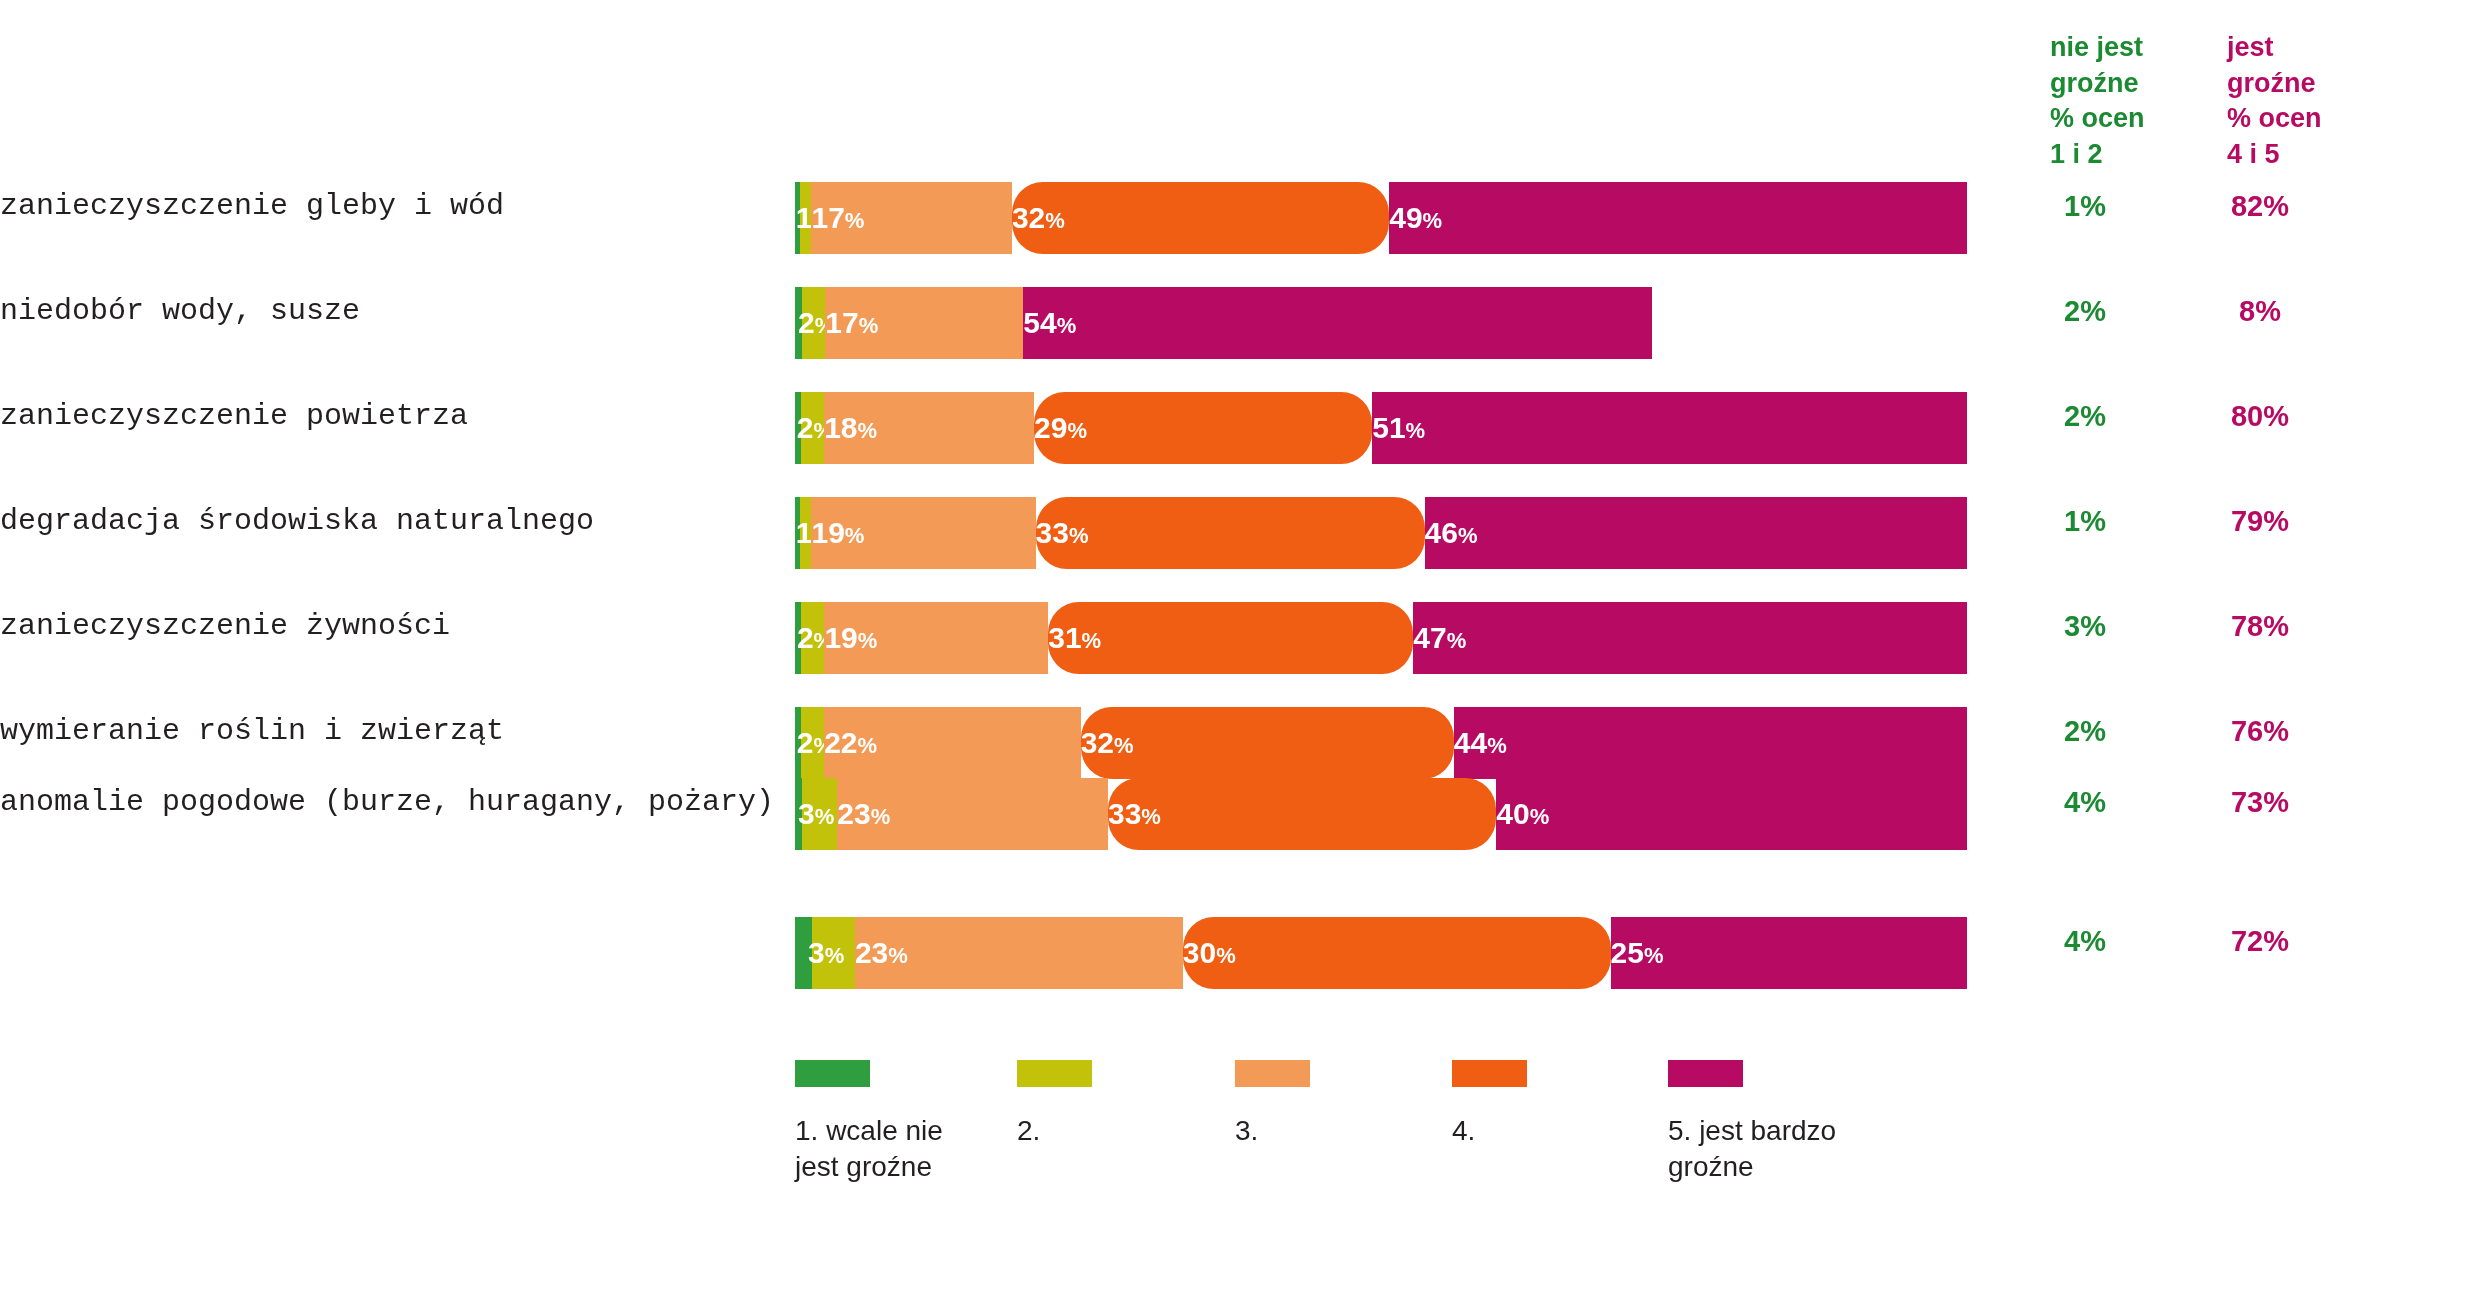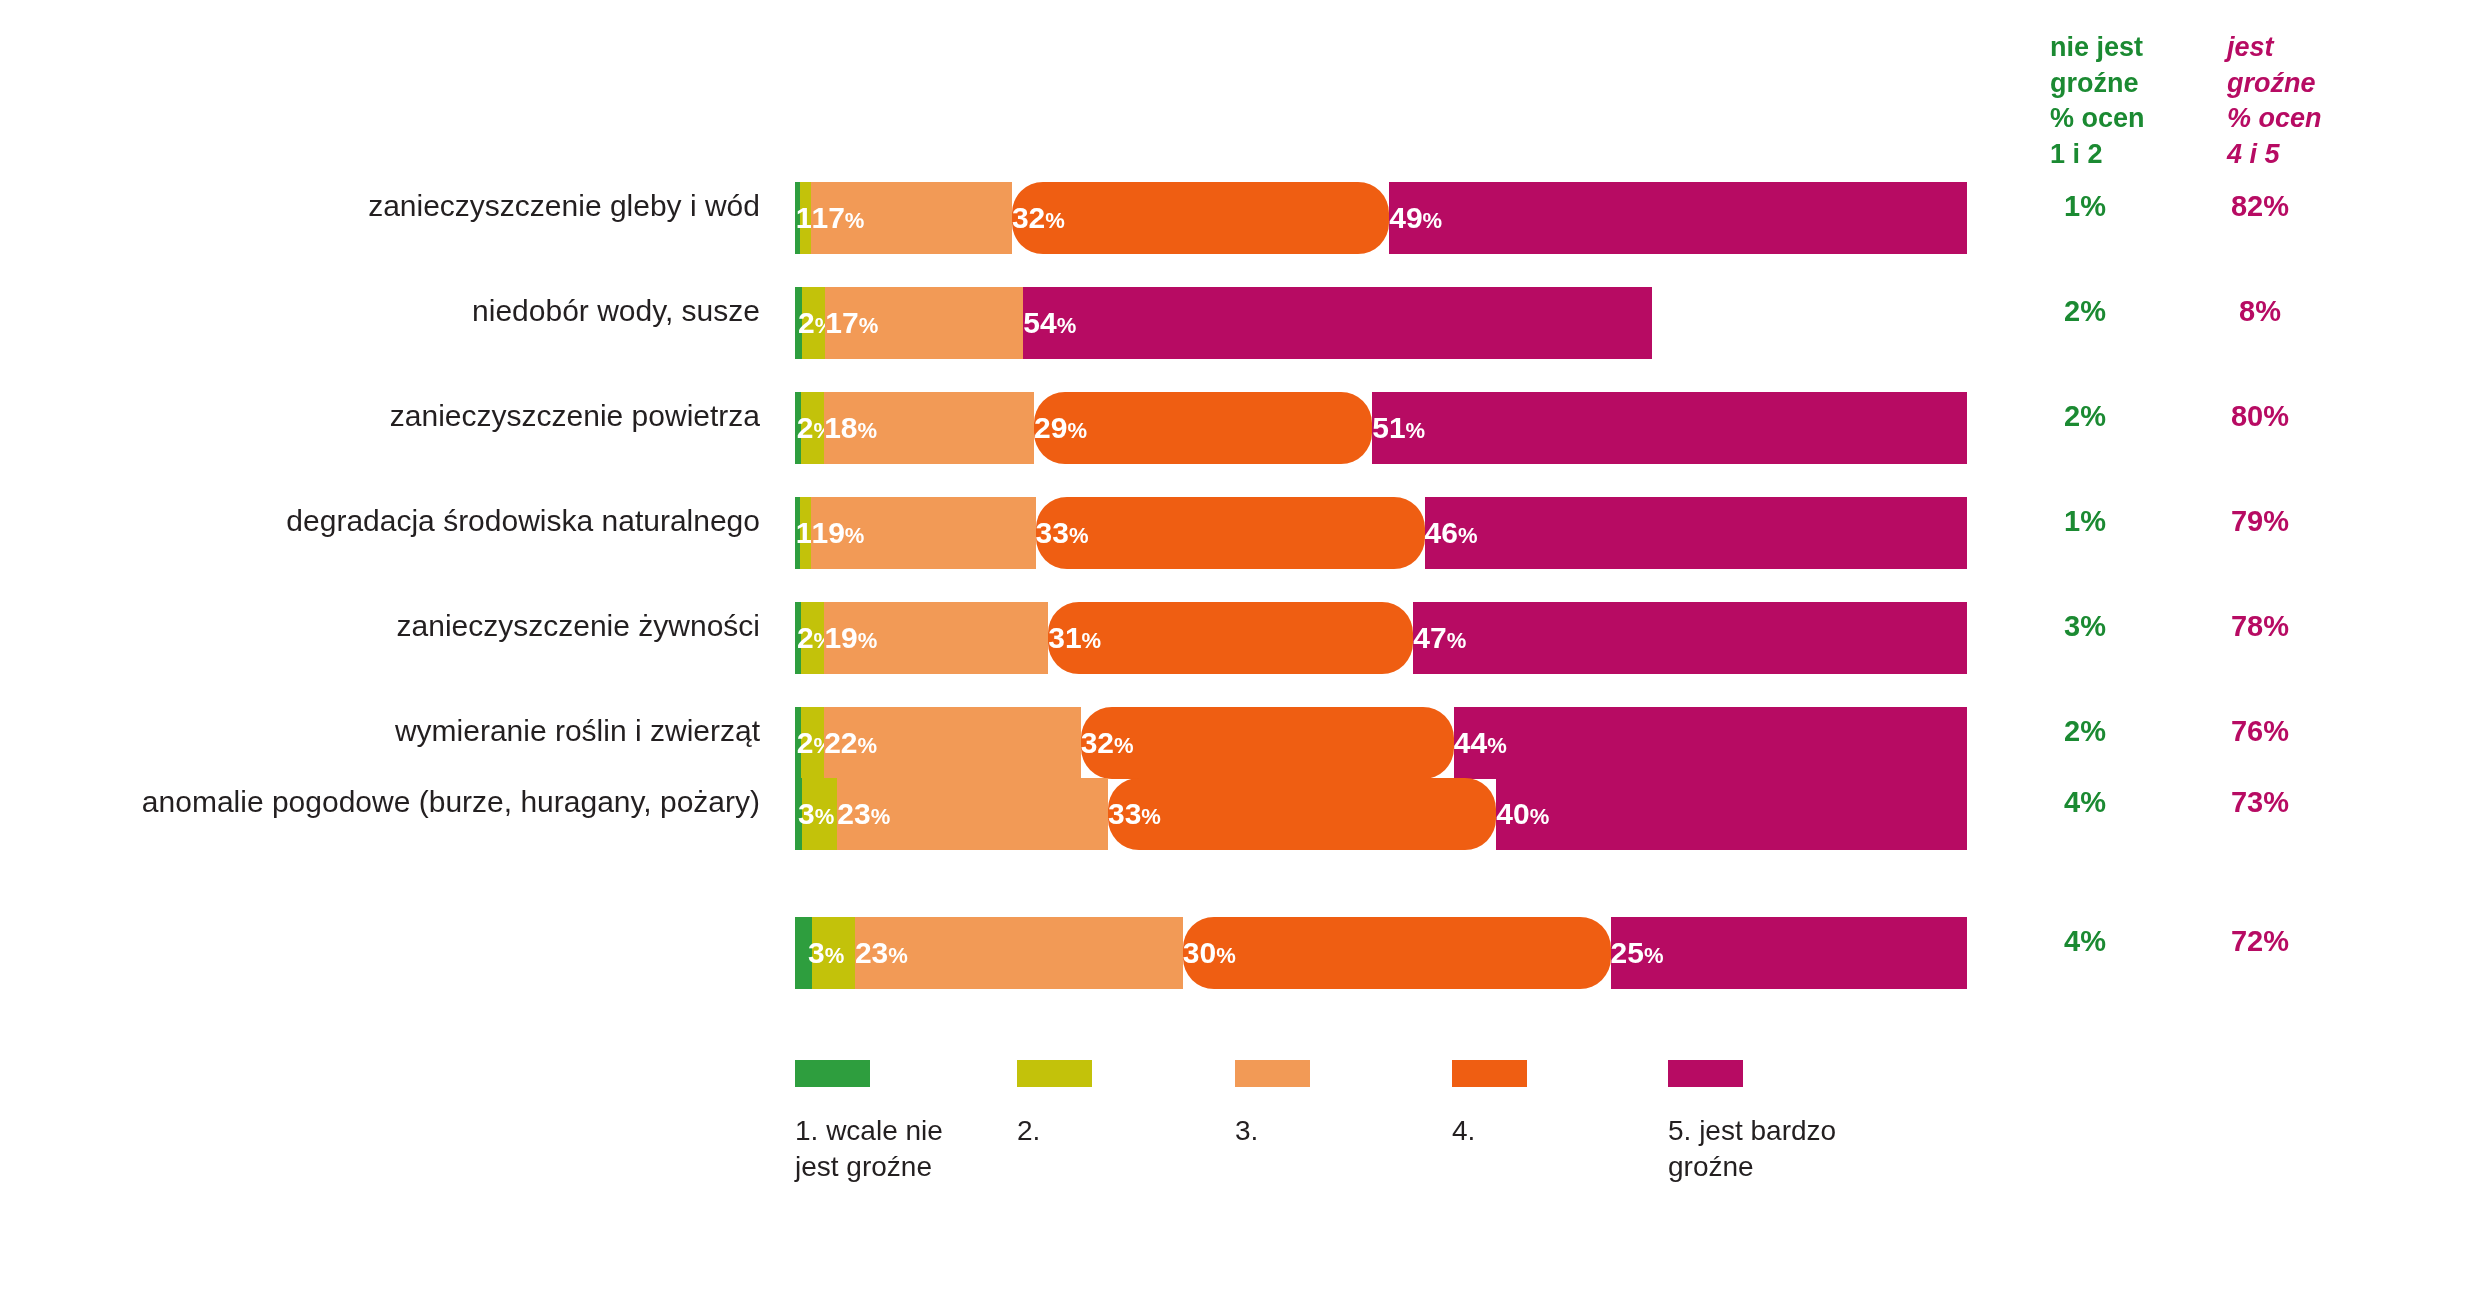--- a/index.html
+++ b/index.html
@@ -26,21 +26,21 @@
   }
   .col-head {
     position: absolute;
     top: 30px;
     font-size: 27px;
     font-weight: bold;
     line-height: 1.32;
     white-space: pre-line;
   }
   .col-head.green  { left: 2038px; color: #1b8a32; }
-  .col-head.magenta{ left: 2215px; color: #b70b63; font-style: italic; }
+  .col-head.magenta{ left: 2215px; color: #b70b63; }
 
   
   #chart {
     position: absolute;
     left: 0;
     top: 170px;
     width: 2480px;
     height: 860px;
   }
   .row {
@@ -49,24 +49,24 @@
     width: 2480px;
     height: 105px;
   }
   .row-label {
     position: absolute;
     left: 0;
     top: 0;
     width: 760px;
     height: 72px;
     line-height: 72px;
-    text-align: right;
     font-size: 30px;
     color: #231f20;
     white-space: nowrap;
+    font-family: Liberation Mono, monospace;
   }
   .bar {
     position: absolute;
     left: 795px;
     top: 12px;
     width: 1172px;
     height: 72px;
     display: flex;
     overflow: hidden;
   }

